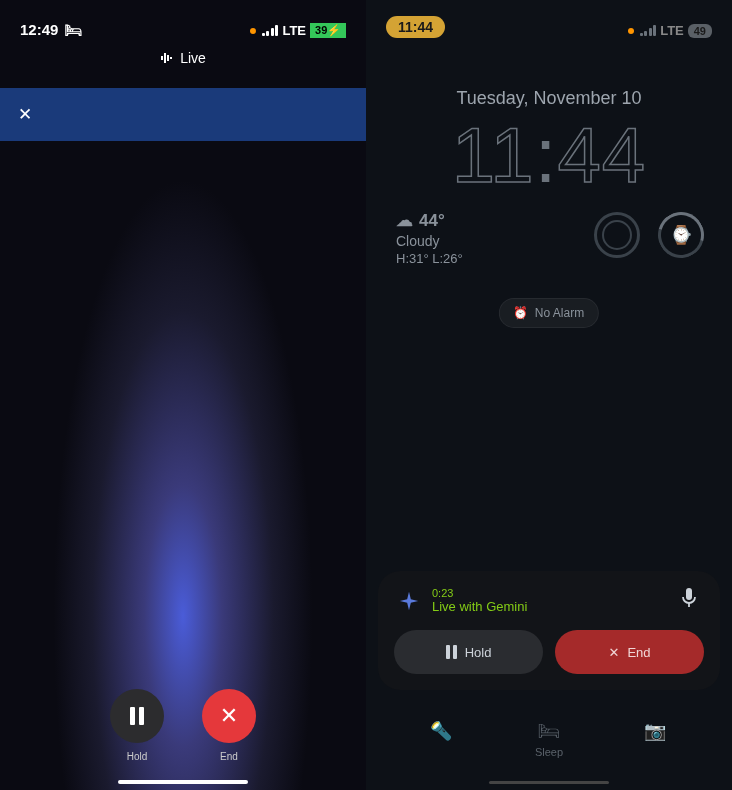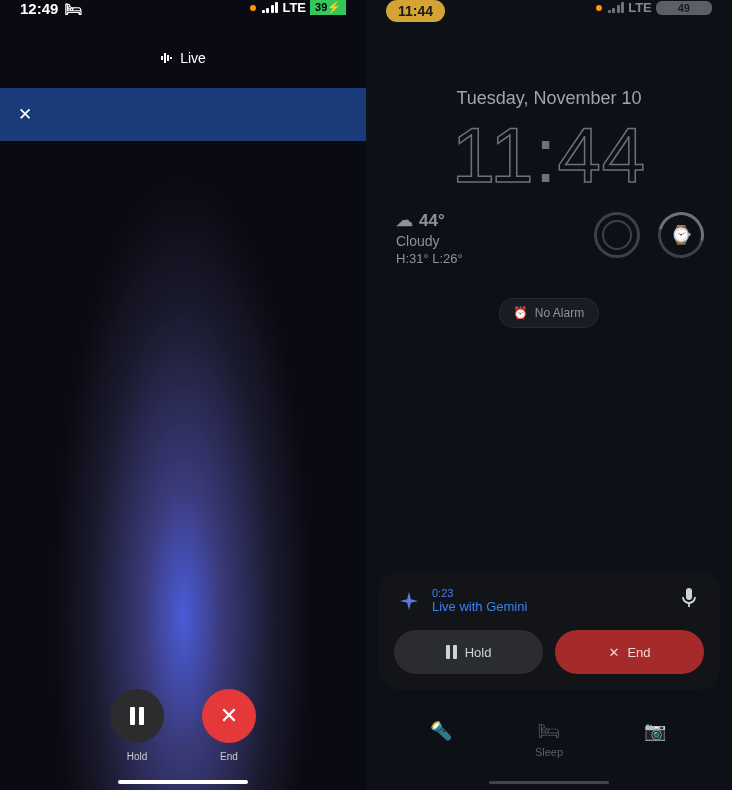--- a/index.html
+++ b/index.html
@@ -2,33 +2,33 @@
 <html><head>
   <meta charset="utf-8">
   <style>
     * { margin: 0; padding: 0; box-sizing: border-box; font-family: -apple-system, BlinkMacSystemFont, "Segoe UI", sans-serif; }
     body { background: #000; display: flex; width: 732px; height: 790px; overflow: hidden; }
     .screen { position: relative; height: 790px; overflow: hidden; }
     .left { width: 366px; background: radial-gradient(ellipse at 50% 78%, #4a5cd8 0%, #3a3a7a 15%, #1a1a2e 35%, #0a0a12 50%); }
     .right { width: 366px; background: #0d1117; }
     
     
-    .status-bar { position: absolute; top: 0; left: 0; right: 0; height: 38px; display: flex; align-items: flex-start; justify-content: space-between; padding: 0 20px; font-size: 15px; font-weight: 600; color: #fff; }
+    .status-bar { position: absolute; top: 0; left: 0; right: 0; height: 38px; display: flex; align-items: flex-end; justify-content: space-between; padding: 0 20px; font-size: 15px; font-weight: 600; color: #fff; }
     .status-left { display: flex; align-items: center; gap: 6px; }
     .status-right { display: flex; align-items: center; gap: 4px; font-size: 13px; }
     .bed-icon { font-size: 14px; }
     .orange-dot { width: 6px; height: 6px; background: #ff9500; border-radius: 50%; margin-right: 2px; }
     .signal-bars { display: flex; align-items: flex-end; gap: 1.5px; height: 11px; }
     .signal-bars span { width: 3px; background: #fff; border-radius: 1px; }
     .signal-bars span:nth-child(1){height:3px}.signal-bars span:nth-child(2){height:5px}.signal-bars span:nth-child(3){height:8px}.signal-bars span:nth-child(4){height:11px}
     .right .signal-bars span{background:#6a727b}
     .battery-badge { background: #34c759; color: #000; font-size: 11px; font-weight: 700; padding: 1px 5px; border-radius: 0; }
     .right .status-bar { color: #888; }
     .time-pill { background: #d4a334; color: #1a1a1a; padding: 3px 12px; border-radius: 14px; font-size: 14px; font-weight: 600; }
-    .battery-badge2 { background: #5a6066; color: #1a1a1a; font-size: 11px; font-weight: 700; padding: 1px 22px; border-radius: 6px; }
+    .battery-badge2 { background: #5a6066; color: #1a1a1a; font-size: 11px; font-weight: 700; padding: 1px 6px; border-radius: 6px; }
     
     
     .live-header { position: absolute; top: 50px; left: 0; right: 0; text-align: center; color: #fff; font-size: 14px; display: flex; align-items: center; justify-content: center; gap: 6px; }
     .waveform-icon svg { display: block; }
     
     
     .banner { position: absolute; top: 88px; left: 0; right: 0; background: #1a3a7a; padding: 12px 14px; display: flex; align-items: center; justify-content: space-between; gap: 10px; }
     .banner-text { color: #d0d8e8; font-size: 11.5px; line-height: 1.4; }
     .banner-close { color: #fff; font-size: 17px; cursor: pointer; padding: 4px; flex-shrink: 0; }
     
@@ -59,21 +59,21 @@
     .ring-widget.partial { border-top-color: #6a727b; border-right-color: #6a727b; transform: rotate(-30deg); }
     .ring-widget.partial .inner { transform: rotate(30deg); font-size: 18px; }
     .ring-inner { width: 30px; height: 30px; border-radius: 50%; border: 2px solid #3a424a; }
     
     .alarm-pill { position: absolute; top: 298px; left: 50%; transform: translateX(-50%); background: rgba(255,255,255,0.05); border: 1px solid rgba(255,255,255,0.06); color: #8a929b; font-size: 12px; padding: 7px 14px; border-radius: 16px; display: flex; align-items: center; gap: 6px; }
     
     
     .gemini-card { position: absolute; bottom: 100px; left: 12px; right: 12px; background: #121418; border-radius: 22px; padding: 16px; }
     .gemini-top { display: flex; align-items: center; gap: 12px; margin-bottom: 16px; padding-left: 4px; }
     .gemini-gem { width: 22px; height: 22px; color: #5a7adb; }
-    .gemini-info { flex: 1; color: #3b82f6; }
+    .gemini-info { flex: 1; color: #84cc16; }
     .gemini-dur { font-size: 11px; }
     .gemini-title { font-size: 13px; }
     .mic-icon { color: #cdd3da; font-size: 20px; padding-right: 6px; }
     .gemini-btns { display: flex; gap: 12px; }
     .gbtn { flex: 1; height: 44px; border-radius: 22px; display: flex; align-items: center; justify-content: center; gap: 8px; font-size: 13px; cursor: pointer; }
     .gbtn-hold { background: #2a2c30; color: #cdd3da; }
     .gbtn-end { background: #a52a2a; color: #f0d5d5; }
     .gbtn-pause { display: flex; gap: 3px; }
     .gbtn-pause span { width: 4px; height: 14px; background: #cdd3da; border-radius: 1px; }
     

